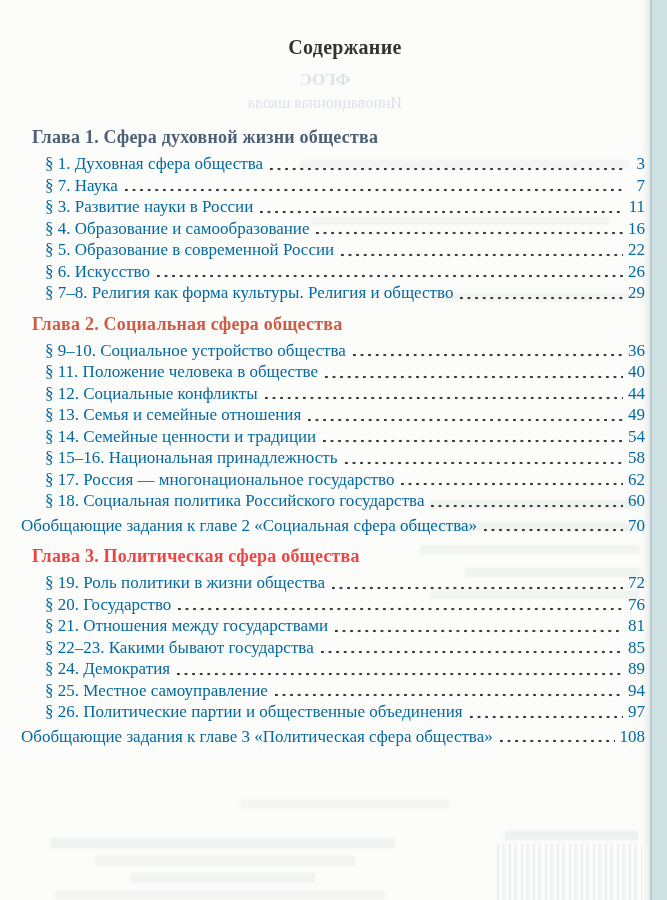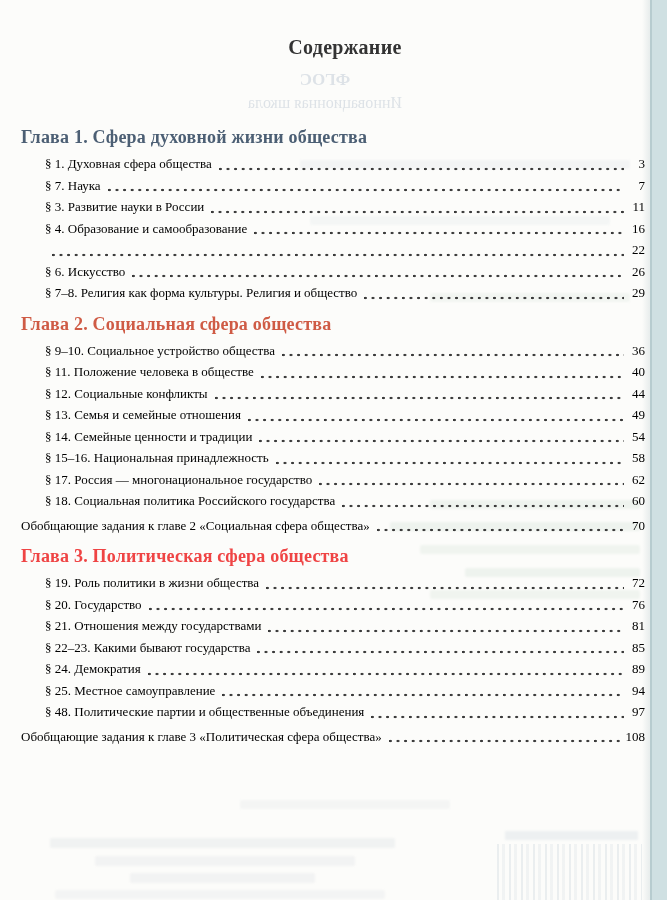--- a/index.html
+++ b/index.html
@@ -47,25 +47,25 @@
   }
   .isbn-bar {
     position:absolute; left:505px; top:831px; width:133px; height:9px;
     background:rgba(140,160,185,0.13); filter:blur(1px);
   }
 
   .toc { position:absolute; top:127px; left:21px; width:624px; }
 
   .chapter {
     font-size:18px; font-weight:bold; line-height:21px;
-    margin:10px 0 5px 0; letter-spacing:0.2px;
+    margin:10px 0 5px 11px; letter-spacing:0.2px;
   }
   .chapter.first { margin-top:0; }
 
-  .row { display:flex; align-items:flex-start; font-size:13px; line-height:21.5px; color:#000000; }
+  .row { display:flex; align-items:flex-start; font-size:17px; line-height:21.5px; color:#0369a1; }
   .row .t  { white-space:nowrap; }
   .indent  { padding-left:24px; }
   .summary { margin-top:3px; }
   .leader {
     flex:1 1 auto; align-self:flex-end;
     height:4px; margin:0 5px 4px 7px;
     background-image:radial-gradient(circle at 1.3px 2px, #3a3a3a 1.15px, transparent 1.55px);
     background-size:7.6px 4px; background-repeat:repeat-x;
     min-width:12px;
   }
@@ -118,20 +118,21 @@
       <span class="t">§ 3. Развитие науки в России</span>
       <span class="leader"></span>
       <span class="pg">11</span>
     </div>
     <div class="row indent">
       <span class="t">§ 4. Образование и самообразование</span>
       <span class="leader"></span>
       <span class="pg">16</span>
     </div>
     <div class="row indent">
+      <span class="t">§ 5. Образование в современной России</span>
       <span class="leader"></span>
       <span class="pg">22</span>
     </div>
     <div class="row indent">
       <span class="t">§ 6. Искусство</span>
       <span class="leader"></span>
       <span class="pg">26</span>
     </div>
     <div class="row indent">
       <span class="t">§ 7–8. Религия как форма культуры. Религия и общество</span>
@@ -213,21 +214,21 @@
       <span class="t">§ 24. Демократия</span>
       <span class="leader"></span>
       <span class="pg">89</span>
     </div>
     <div class="row indent">
       <span class="t">§ 25. Местное самоуправление</span>
       <span class="leader"></span>
       <span class="pg">94</span>
     </div>
     <div class="row indent">
-      <span class="t">§ 48. Политические партии и общественные объединения</span>
+      <span class="t">§ 26. Политические партии и общественные объединения</span>
       <span class="leader"></span>
       <span class="pg">97</span>
     </div>
     <div class="row summary">
       <span class="t">Обобщающие задания к главе 3 «Политическая сфера общества»</span>
       <span class="leader"></span>
       <span class="pg">108</span>
     </div>
 
   </div>

